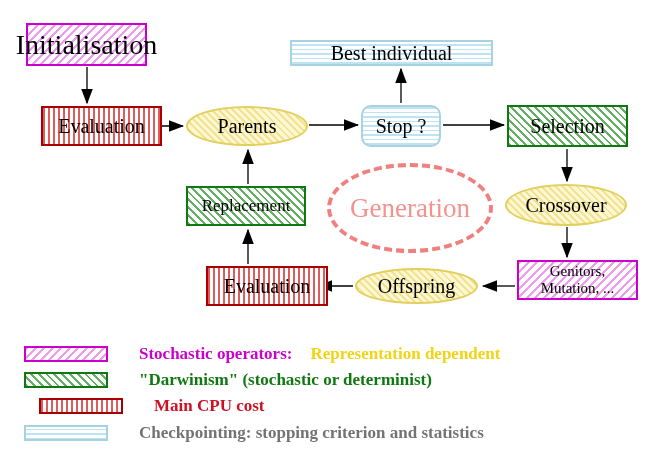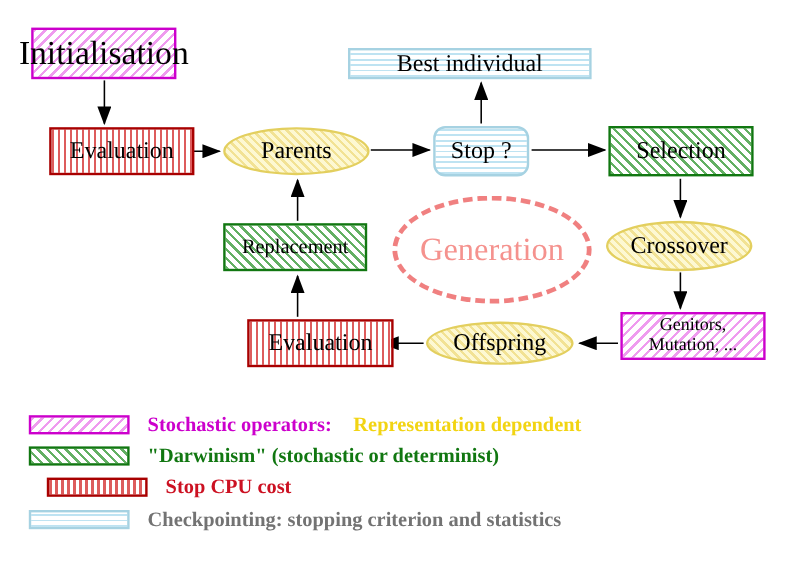--- a/index.html
+++ b/index.html
@@ -25,21 +25,21 @@
   .rounded{border-radius:10px;}
   .dashed-ellipse{
     position:absolute;border:4px dashed #f08080;border-radius:50%;
     display:flex;align-items:center;justify-content:center;
     color:#f5928e;box-sizing:border-box;
   }
   #arrows{position:absolute;left:0;top:0;pointer-events:none;}
   
   .legend-row{position:absolute;left:24px;display:flex;align-items:center;height:22px;}
   .swatch{width:84px;height:16px;box-sizing:border-box;flex:0 0 auto;}
-  .legend-text{margin-left:15px;font-size:17px;font-weight:bold;white-space:nowrap;}
+  .legend-text{margin-left:31px;font-size:17px;font-weight:bold;white-space:nowrap;}
   .legend-text2{margin-left:18px;font-size:17px;font-weight:bold;white-space:nowrap;}
   .c-magenta-text{color:#cc00cc;}
   .c-yellow-text{color:#f2d413;}
   .c-green-text{color:#117711;}
   .c-red-text{color:#cc1122;}
   .c-cyan-text{color:#737373;}
 </style>
 </head>
 <body>
 
@@ -118,21 +118,21 @@
       <span class="swatch p-magenta"></span>
       <span class="legend-text c-magenta-text">Stochastic operators:</span>
       <span class="legend-text2 c-yellow-text">Representation dependent</span>
     </div>
     <div class="legend-row" style="top:369px;">
       <span class="swatch p-green"></span>
       <span class="legend-text c-green-text">"Darwinism" (stochastic or determinist)</span>
     </div>
     <div class="legend-row" style="top:395px;">
       <span class="swatch p-red"></span>
-      <span class="legend-text c-red-text">Stop CPU cost</span>
+      <span class="legend-text c-red-text">Main CPU cost</span>
     </div>
     <div class="legend-row" style="top:422px;">
       <span class="swatch p-cyan"></span>
       <span class="legend-text c-cyan-text">Checkpointing: stopping criterion and statistics</span>
     </div>
   </div>
 
 </div>
 
 </body></html>

